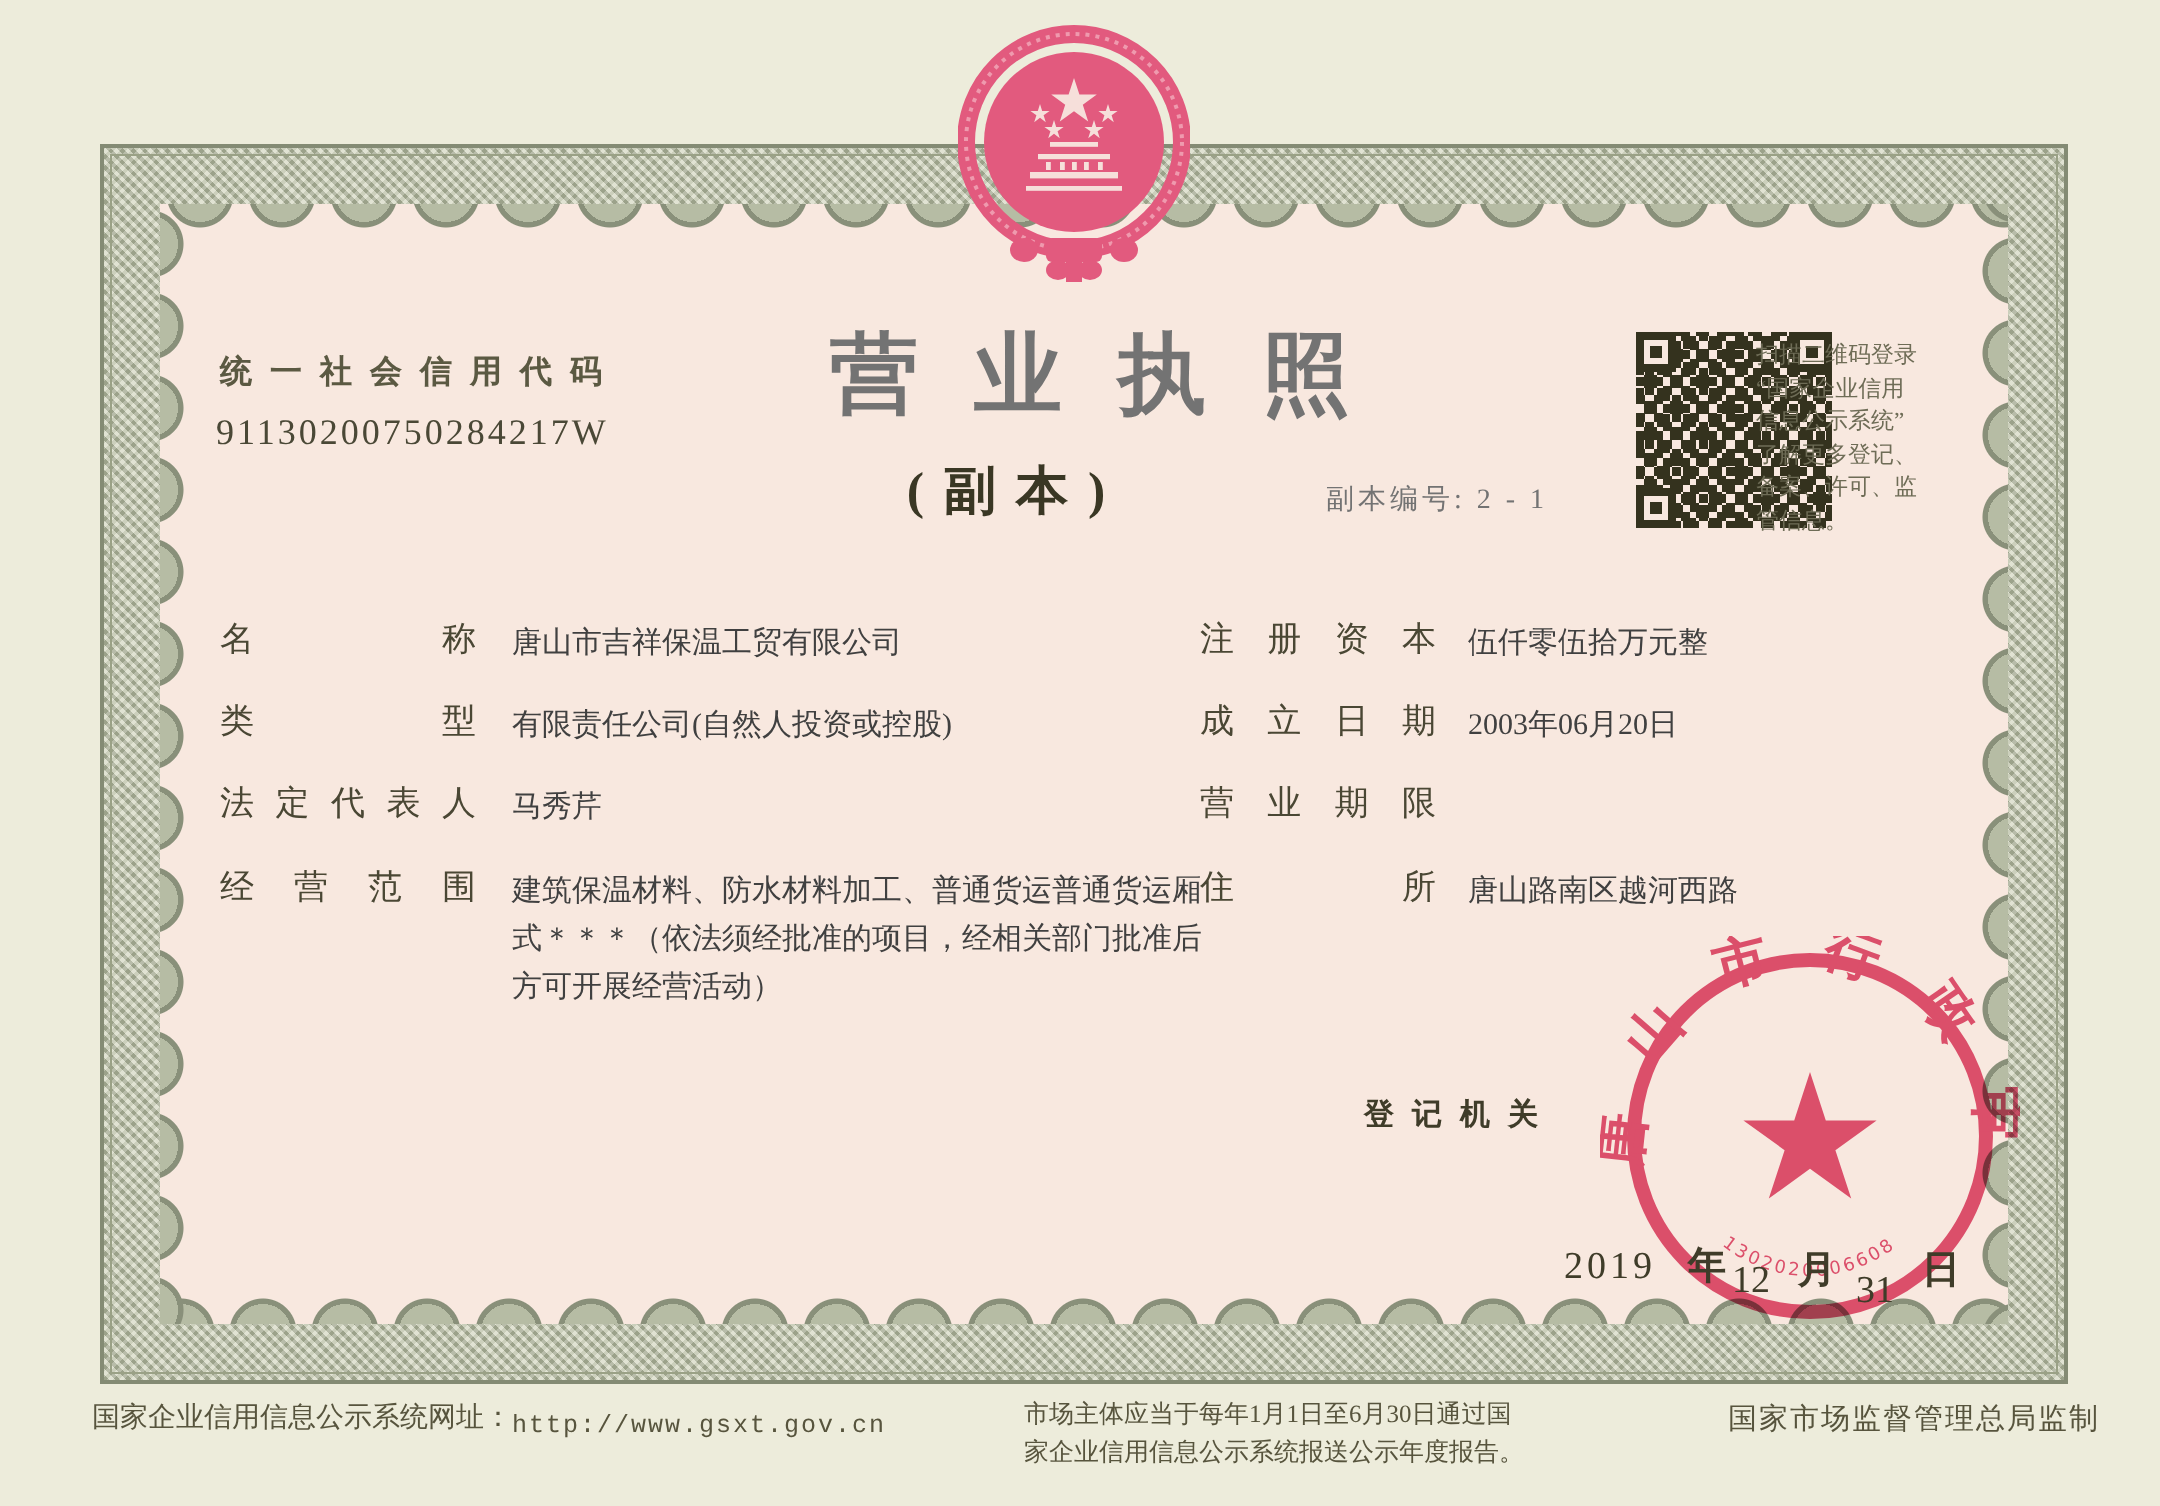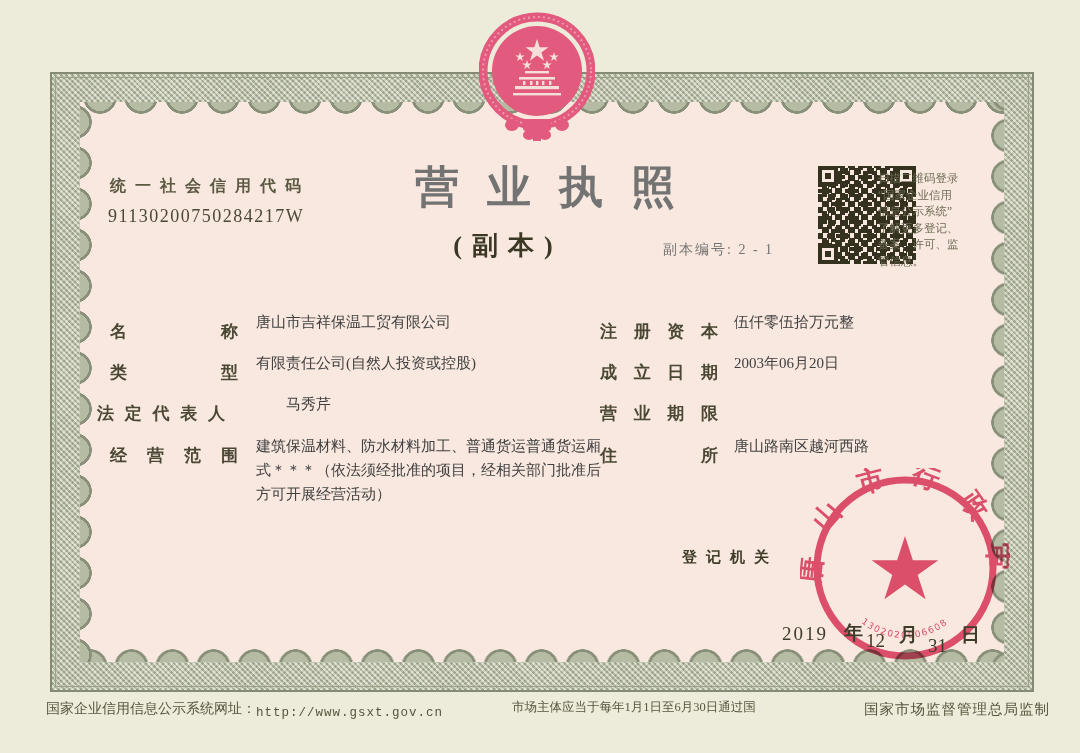--- a/index.html
+++ b/index.html
@@ -56,27 +56,27 @@
       repeating-conic-gradient(#34321e 0 25%, transparent 0 50%) 4px 2px/13px 13px;
   }
   .finder{position:absolute;width:20px;height:20px;border:4px solid #34321e;background:#f8e8df;box-sizing:border-box;}
   .finder::after{content:"";position:absolute;left:3px;top:3px;width:6px;height:6px;background:#34321e;}
   .f-tl{left:0;top:0;} .f-tr{right:0;top:0;} .f-bl{left:0;bottom:0;}
   .qr-caption{position:absolute;left:878px;top:170px;width:110px;font-size:11.5px;line-height:16.5px;color:#6e6c56;}
   .qr-caption span{display:block;}
 
   
   .field-row{position:absolute;display:flex;}
-  .f-label{font-size:17px;color:#4a4734;font-weight:700;flex-shrink:0;
-    text-align:justify;text-align-last:justify;margin-top:12px;}
+  .f-label{font-size:17px;color:#4a4734;font-weight:400;flex-shrink:0;
+    text-align:justify;text-align-last:justify;}
   .f-label.left{width:128px;margin-right:18px;}
   .f-label.right{width:118px;margin-right:16px;}
   .f-value{font-size:15px;color:#404040;line-height:24px;padding-top:2px;}
   .lr1{left:110px;top:308px;width:480px;} .lr2{left:110px;top:349px;width:480px;}
-  .lr3{left:97px;top:390px;width:480px;gap:43px;} .lr4{left:110px;top:432px;width:500px;}
+  .lr3{left:110px;top:390px;width:480px;} .lr4{left:110px;top:432px;width:500px;}
   .rr1{left:600px;top:308px;width:430px;} .rr2{left:600px;top:349px;width:430px;}
   .rr3{left:600px;top:390px;width:430px;} .rr4{left:600px;top:432px;width:430px;}
 
   
   .reg-label{position:absolute;left:682px;top:548px;font-size:15px;font-weight:600;color:#3f3c29;letter-spacing:9px;}
   .seal{position:absolute;left:800px;top:468px;width:210px;height:200px;z-index:6;opacity:.92;mix-blend-mode:multiply;}
   .date-line{position:absolute;left:780px;top:615px;width:260px;height:50px;font-size:19px;color:#3f3c29;z-index:7;}
   .date-line span{position:absolute;}
   .d-year{left:2px;top:8px;letter-spacing:2px;}
   .d-yu{left:64px;top:5px;font-weight:600;}
@@ -210,15 +210,16 @@
   <span class="d-month">12</span>
   <span class="d-mu">月</span>
   <span class="d-day">31</span>
   <span class="d-du">日</span>
 </div>
 
 <div class="footer">
   <div class="foot-left"><span>国家企业信用信息公示系统网址：</span><span class="foot-url">http://www.gsxt.gov.cn</span></div>
   <div class="foot-mid">
     <div>市场主体应当于每年1月1日至6月30日通过国</div>
+    <div>家企业信用信息公示系统报送公示年度报告。</div>
   </div>
   <div class="foot-right">国家市场监督管理总局监制</div>
 </div>
 
 </body></html>

